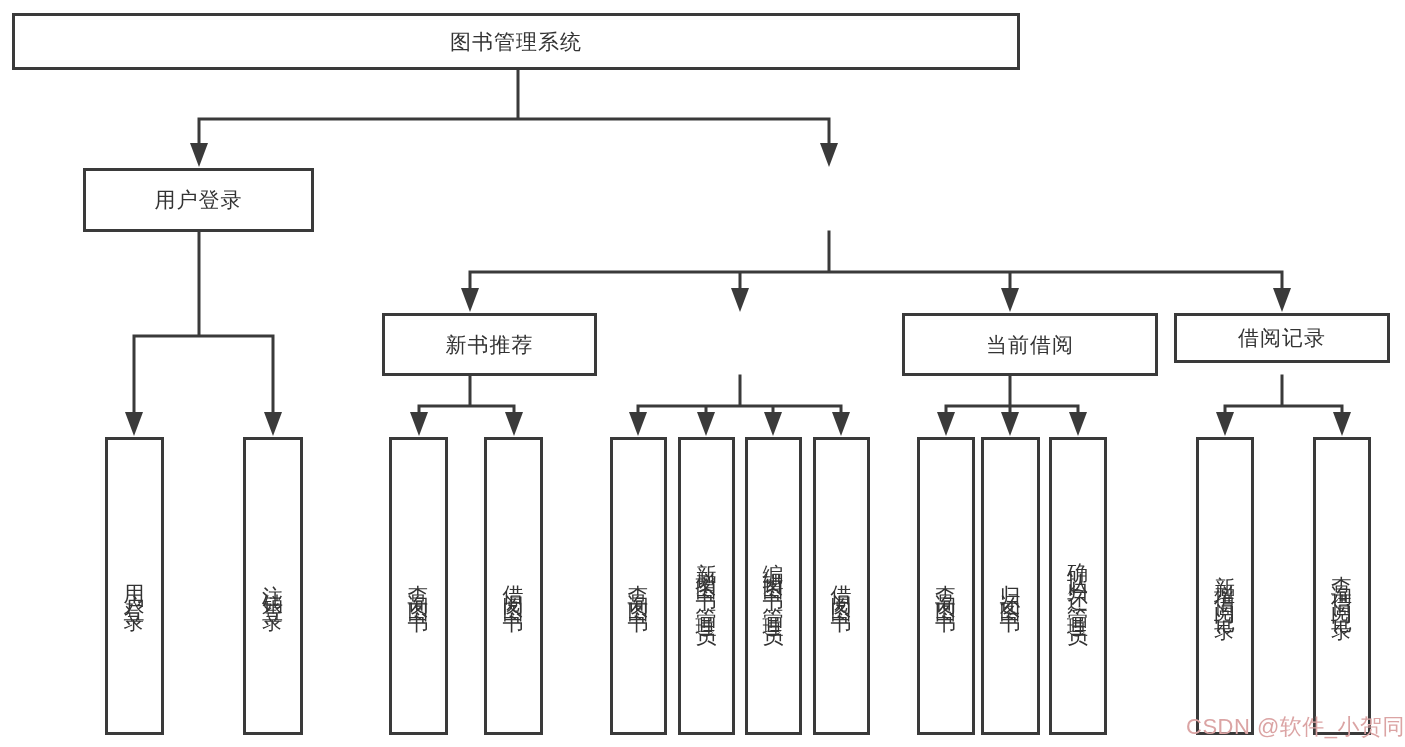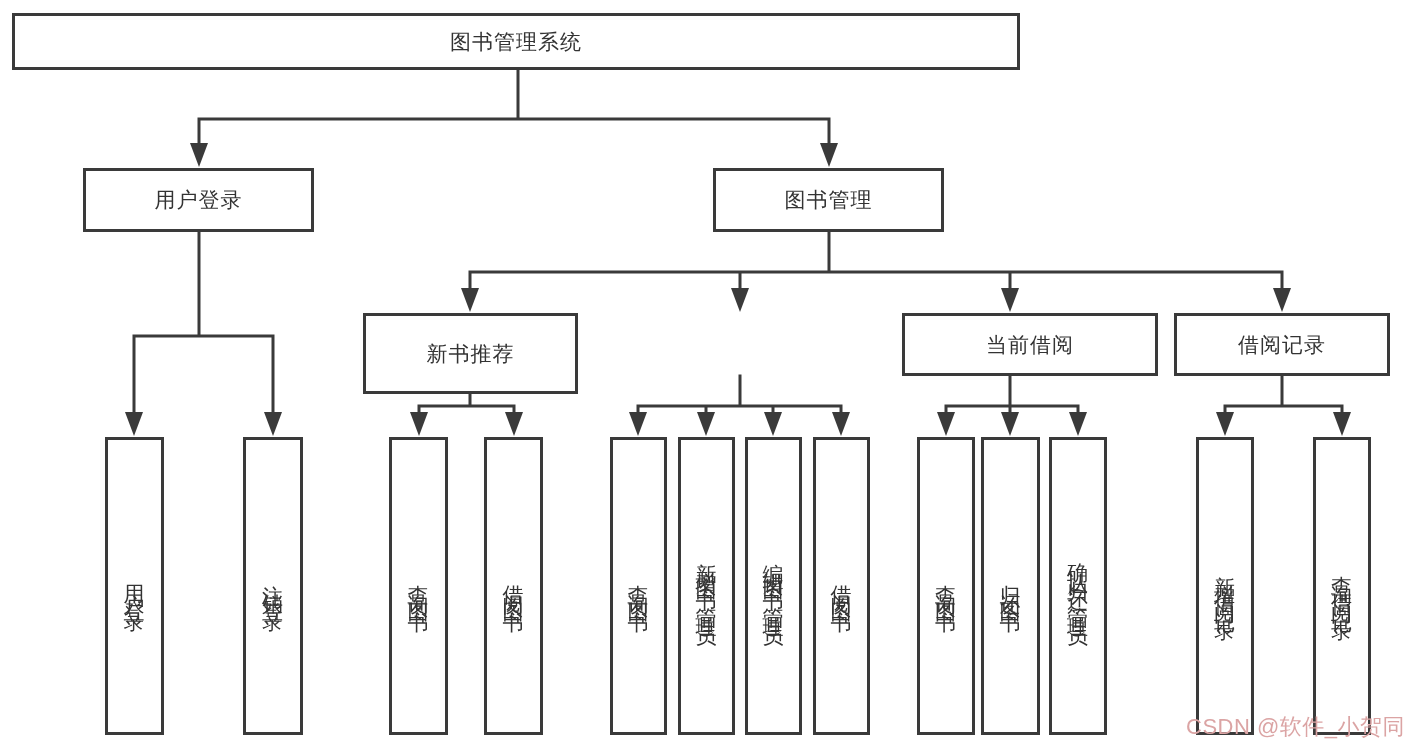--- a/index.html
+++ b/index.html
@@ -96,31 +96,28 @@
     </g>
   </svg>
 
   <div class="node" style="left:12px;top:13px;width:1008px;height:57px">
     <span class="hlabel">图书管理系统</span>
   </div>
 
   <div class="node" style="left:83px;top:168px;width:231px;height:64px">
     <span class="hlabel">用户登录</span>
   </div>
-  <div class="node" style="left:713px;top:168px;width:231px;height:64px">
-    <span class="hlabel">图书管理</span>
-  </div>
 
-  <div class="node" style="left:363px;top:313px;width:215px;height:81px">
+  <div class="node" style="left:382px;top:313px;width:215px;height:63px">
     <span class="hlabel">新书推荐</span>
   </div>
   <div class="node" style="left:902px;top:313px;width:256px;height:63px">
     <span class="hlabel">当前借阅</span>
   </div>
-  <div class="node" style="left:1174px;top:313px;width:216px;height:63px">
+  <div class="node" style="left:1174px;top:313px;width:216px;height:50px">
     <span class="hlabel">借阅记录</span>
   </div>
 
   <div class="node" style="left:105px;top:437px;width:59px;height:298px">
     <span class="vtext">用户登录</span>
   </div>
   <div class="node" style="left:243px;top:437px;width:60px;height:298px">
     <span class="vtext">注销登录</span>
   </div>
 

